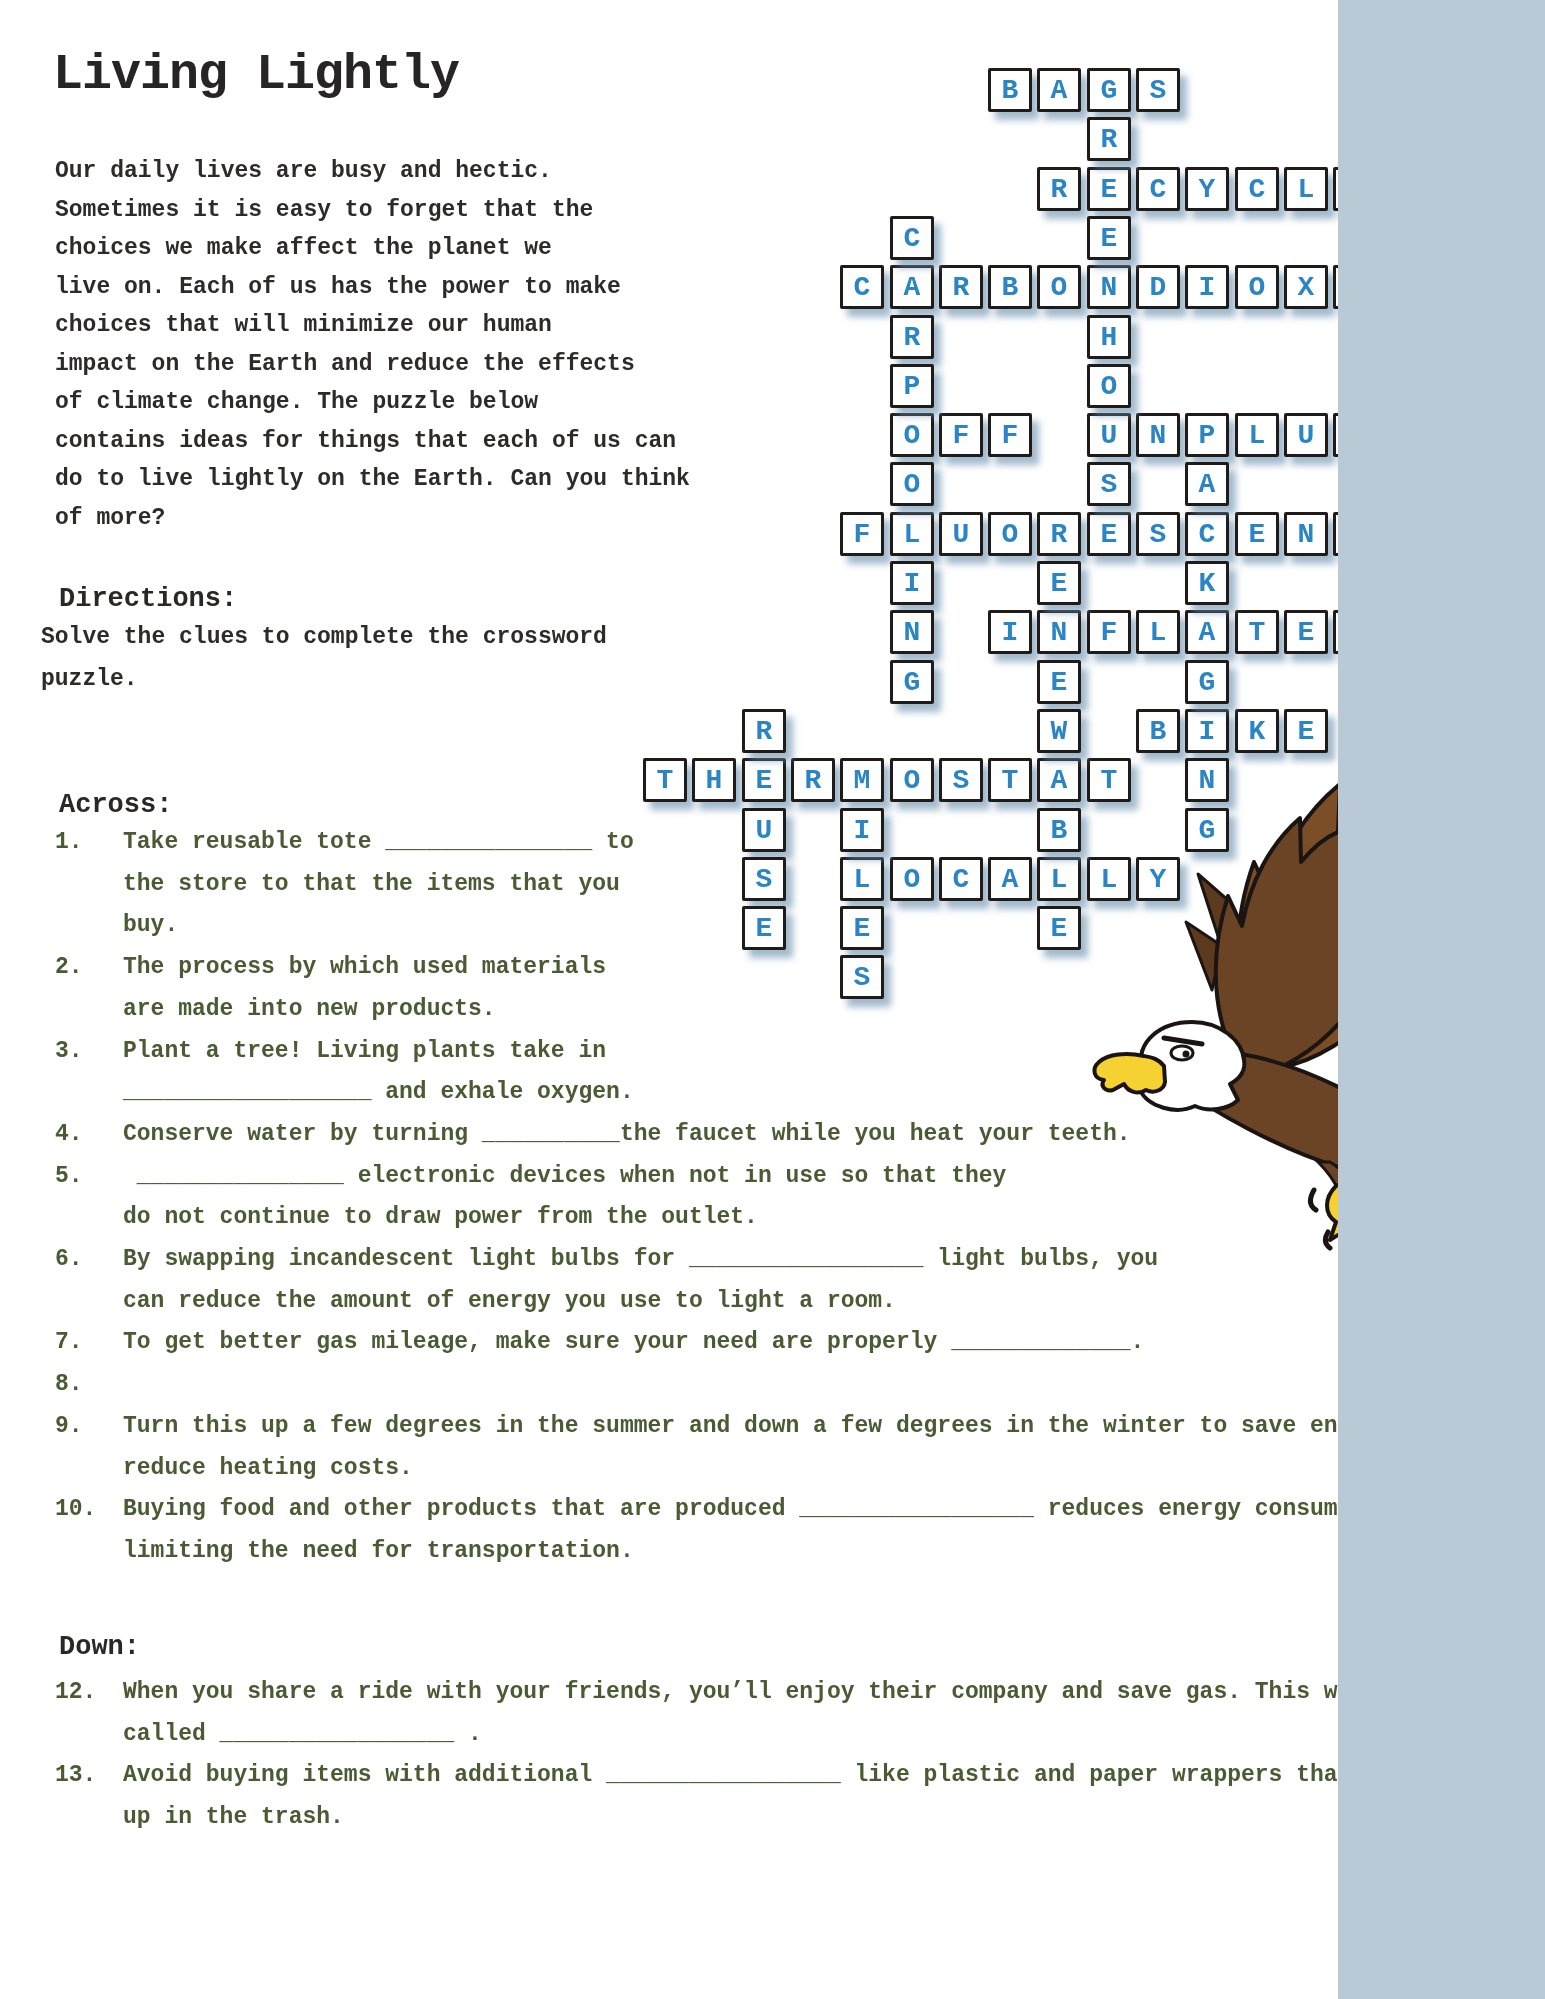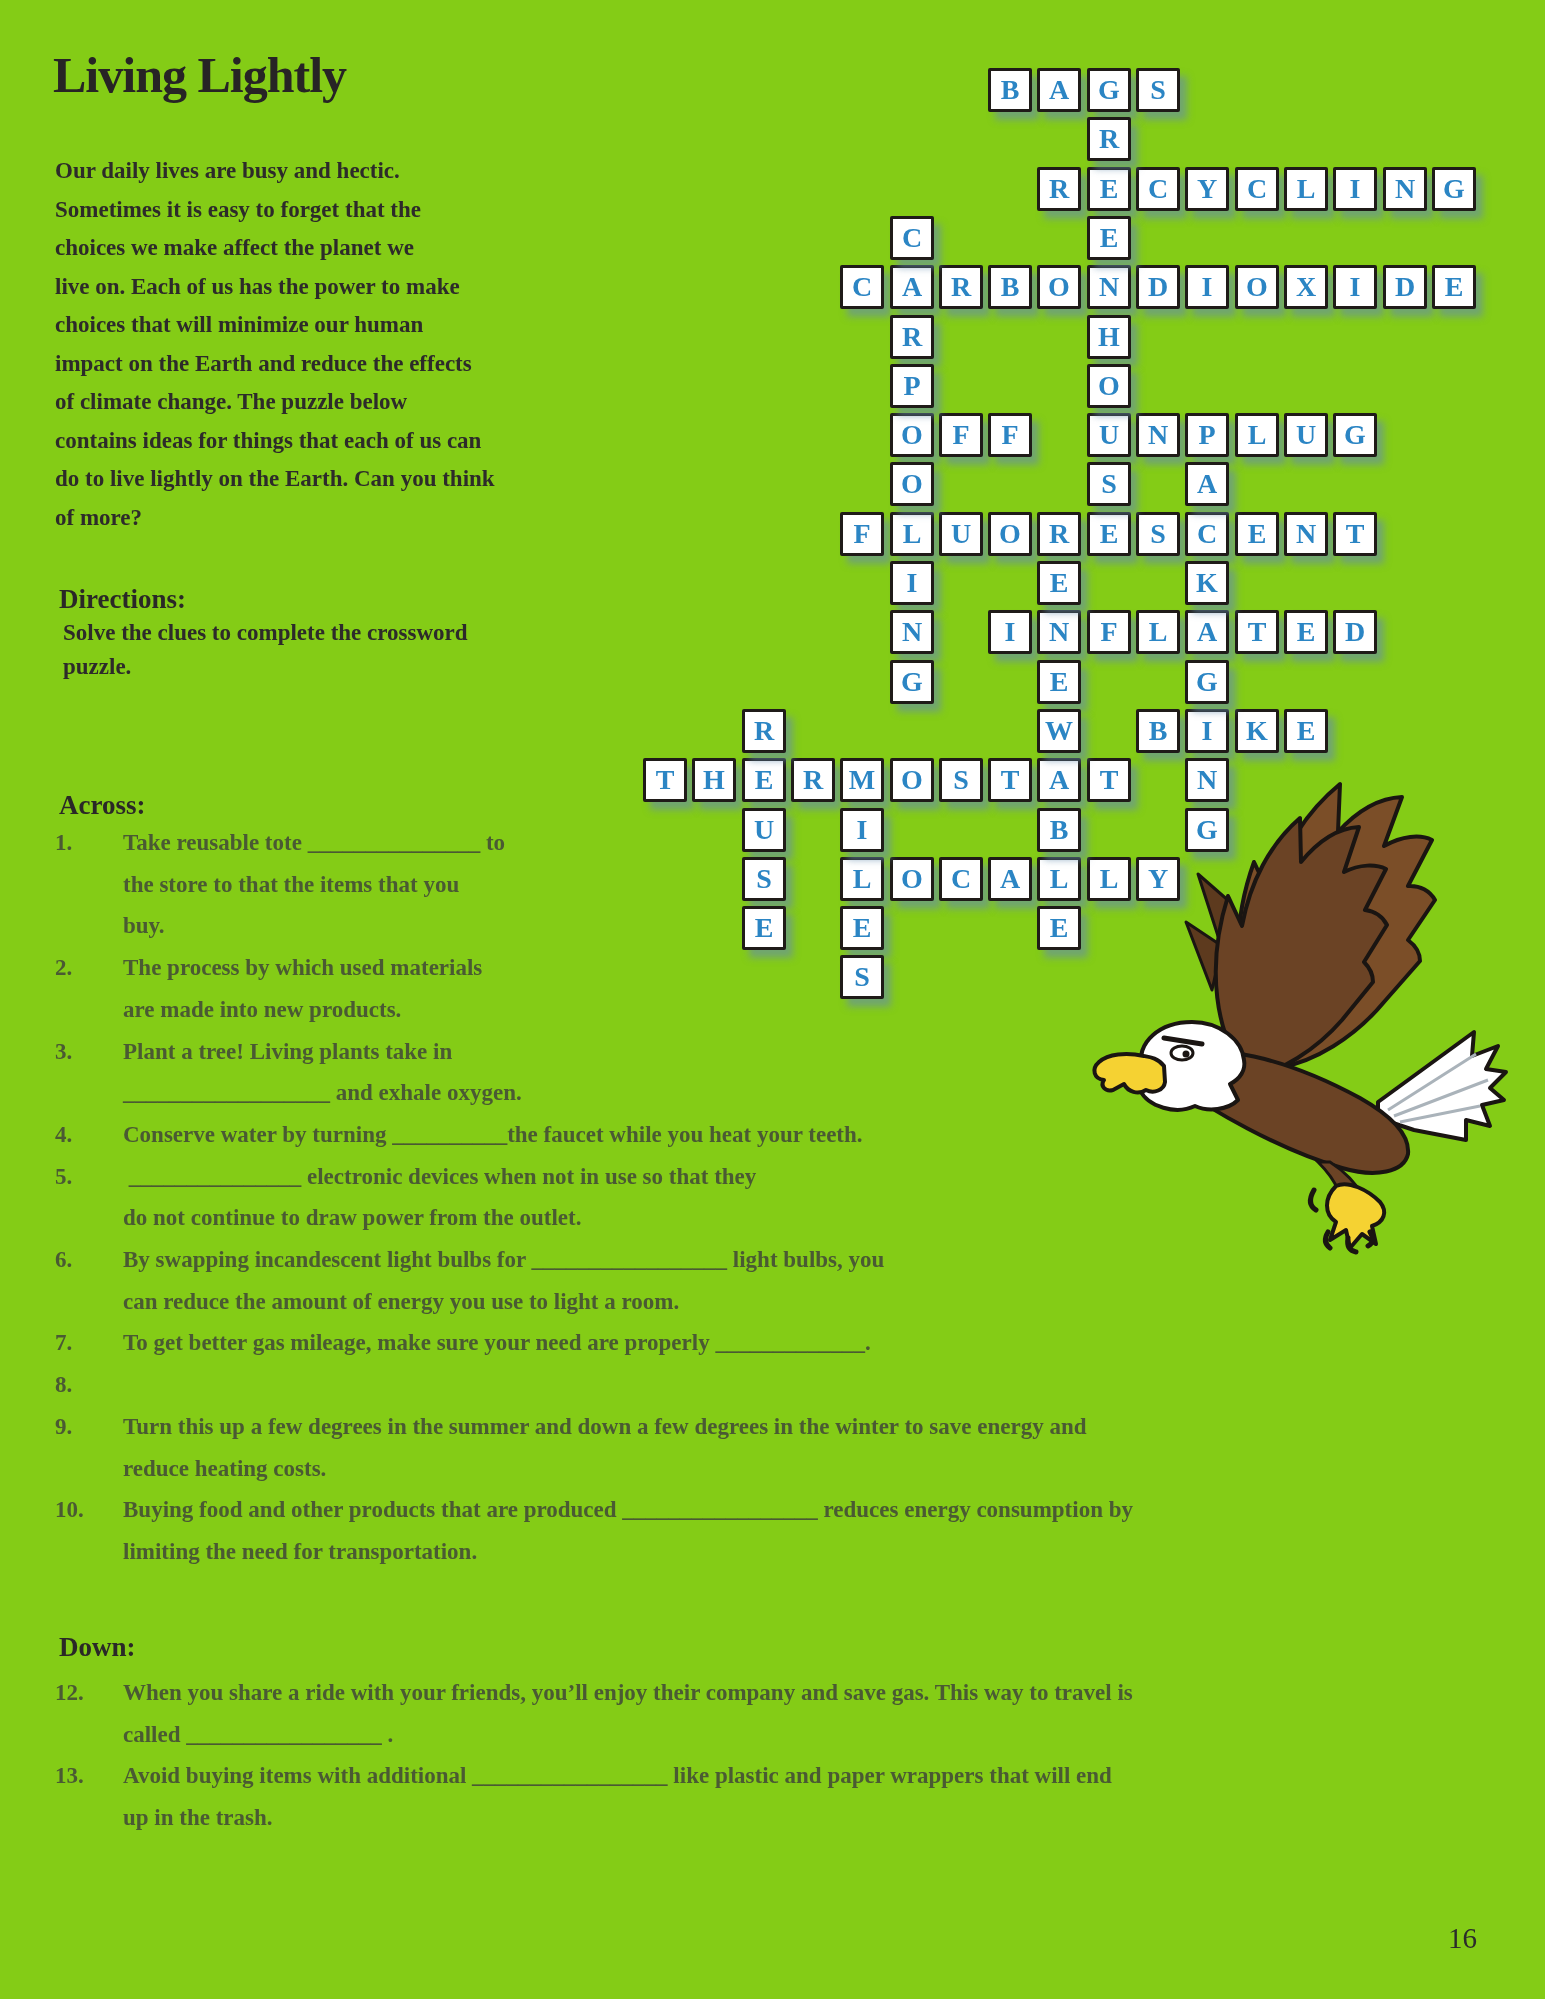--- a/index.html
+++ b/index.html
@@ -1,35 +1,35 @@
 <!DOCTYPE html>
 <html><head>
 <meta charset="utf-8">
 <style>
   html,body{margin:0;padding:0;background:#b9c9d6;}
   .page{
-    position:relative;width:1545px;height:1999px;background:#84cc16;
-    font-family:Liberation Serif, serif;overflow:hidden;
+    position:relative;width:1338px;height:1999px;background:#ffffff;
+    font-family:Liberation Mono, monospace;overflow:hidden;
   }
   .title{
     position:absolute;left:53px;top:46px;margin:0;
     font-size:50px;font-weight:bold;color:#272425;letter-spacing:-1px;
   }
   .intro{
     position:absolute;left:55px;top:152px;margin:0;
     font-size:23px;font-weight:bold;color:#2d2b2a;line-height:38.5px;white-space:pre;
   }
   .sec-heading{
     position:absolute;left:55px;margin:4px;
     font-size:27px;font-weight:bold;color:#2a2827;
   }
   .directions-heading{top:580px;}
   .directions-text{
-    position:absolute;left:63px;top:616px;margin:0;
-    font-size:23px;font-weight:bold;color:#2d2b2a;line-height:34px;white-space:pre;
+    position:absolute;left:41px;top:616px;margin:0;
+    font-size:23px;font-weight:bold;color:#2d2b2a;line-height:42px;white-space:pre;
   }
   .across-heading{top:786px;}
   .down-heading{top:1628px;}
   ol.clue-list{
     position:absolute;left:55px;margin:0;padding:0;list-style:none;
   }
   #across-list{top:822px;}
   #down-list{top:1672px;}
   .clue-item{display:flex;align-items:flex-start;}
   .clue-num{

